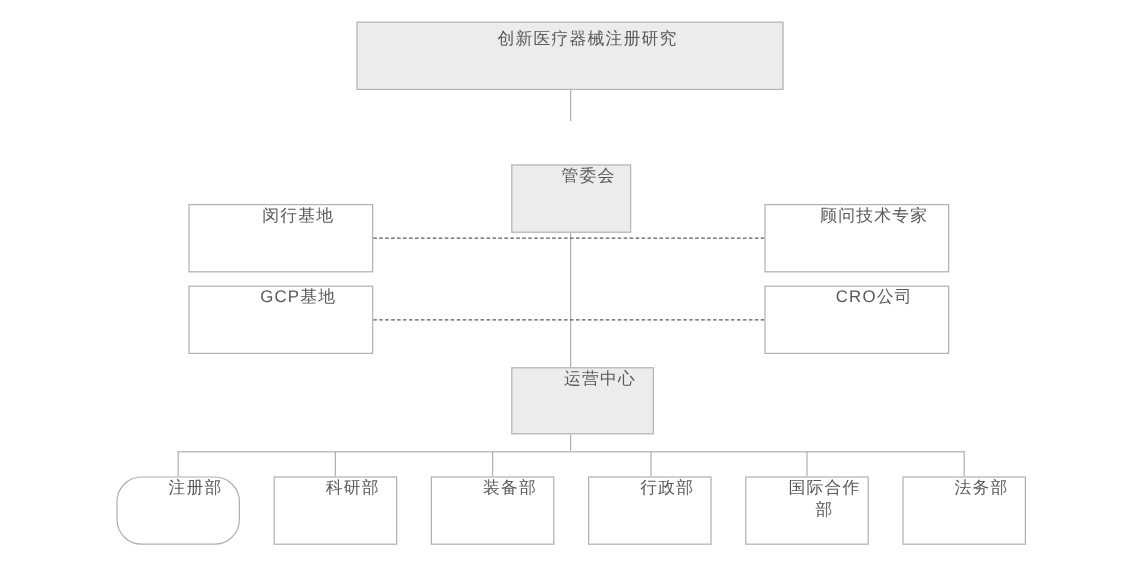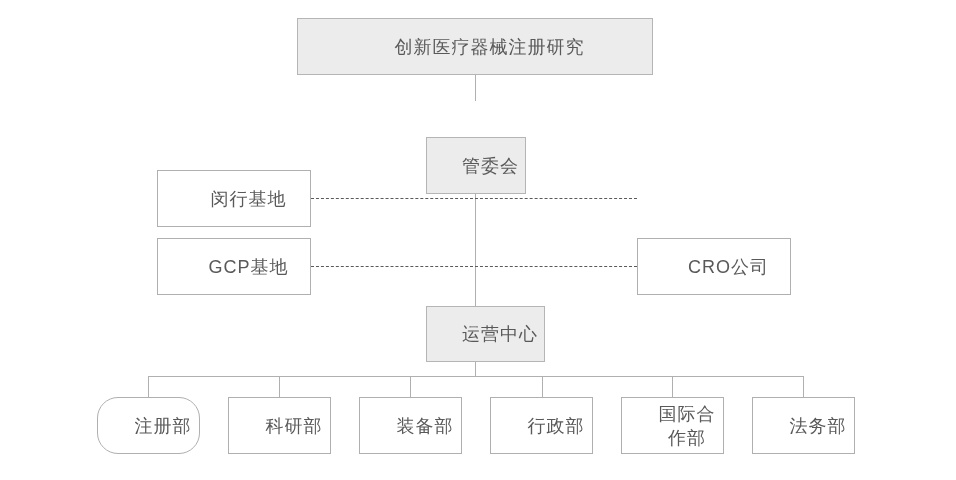--- a/index.html
+++ b/index.html
@@ -14,23 +14,22 @@
     background: #ffffff;
     font-family: "Liberation Sans", "DejaVu Sans", sans-serif;
     overflow: hidden;
   }
   .node {
     position: absolute;
     box-sizing: border-box;
     border: 1px solid #b0b0b0;
     background: #ffffff;
     color: #595959;
-    font-size: 18px;
+    font-size: 14px;
     display: flex;
-    align-items: center;
     justify-content: center;
     text-align: center;
     letter-spacing: 1px;
     padding-left: 29px;
   }
   .node.gray {
     background: #ececec;
     border-color: #b5b5b5;
   }
   .node .line {
@@ -75,20 +74,21 @@
   <div class="node gray" style="left:297px; top:18px; width:356px; height:57px;">
     <div>
       <span class="line">创新医疗器械注册研究</span>
     </div>
   </div>
 
   <div class="node gray" style="left:426px; top:101px; width:100px; height:57px;margin-top:36px;">管委会</div>
 
   <div class="node" style="left:157px; top:170px; width:154px; height:57px;">闵行基地</div>
 
+  <div class="node" style="left:637px; top:170px; width:154px; height:57px;">顾问技术专家</div>
 
   <div class="node" style="left:157px; top:238px; width:154px; height:57px;">GCP基地</div>
 
   <div class="node" style="left:637px; top:238px; width:154px; height:57px;">CRO公司</div>
 
   <div class="node gray" style="left:426px; top:306px; width:119px; height:56px;">运营中心</div>
 
   <div class="node" style="left:97px; top:397px; width:103px; height:57px;border-radius:21px;">注册部</div>
 
   <div class="node" style="left:228px; top:397px; width:103px; height:57px;">科研部</div>

